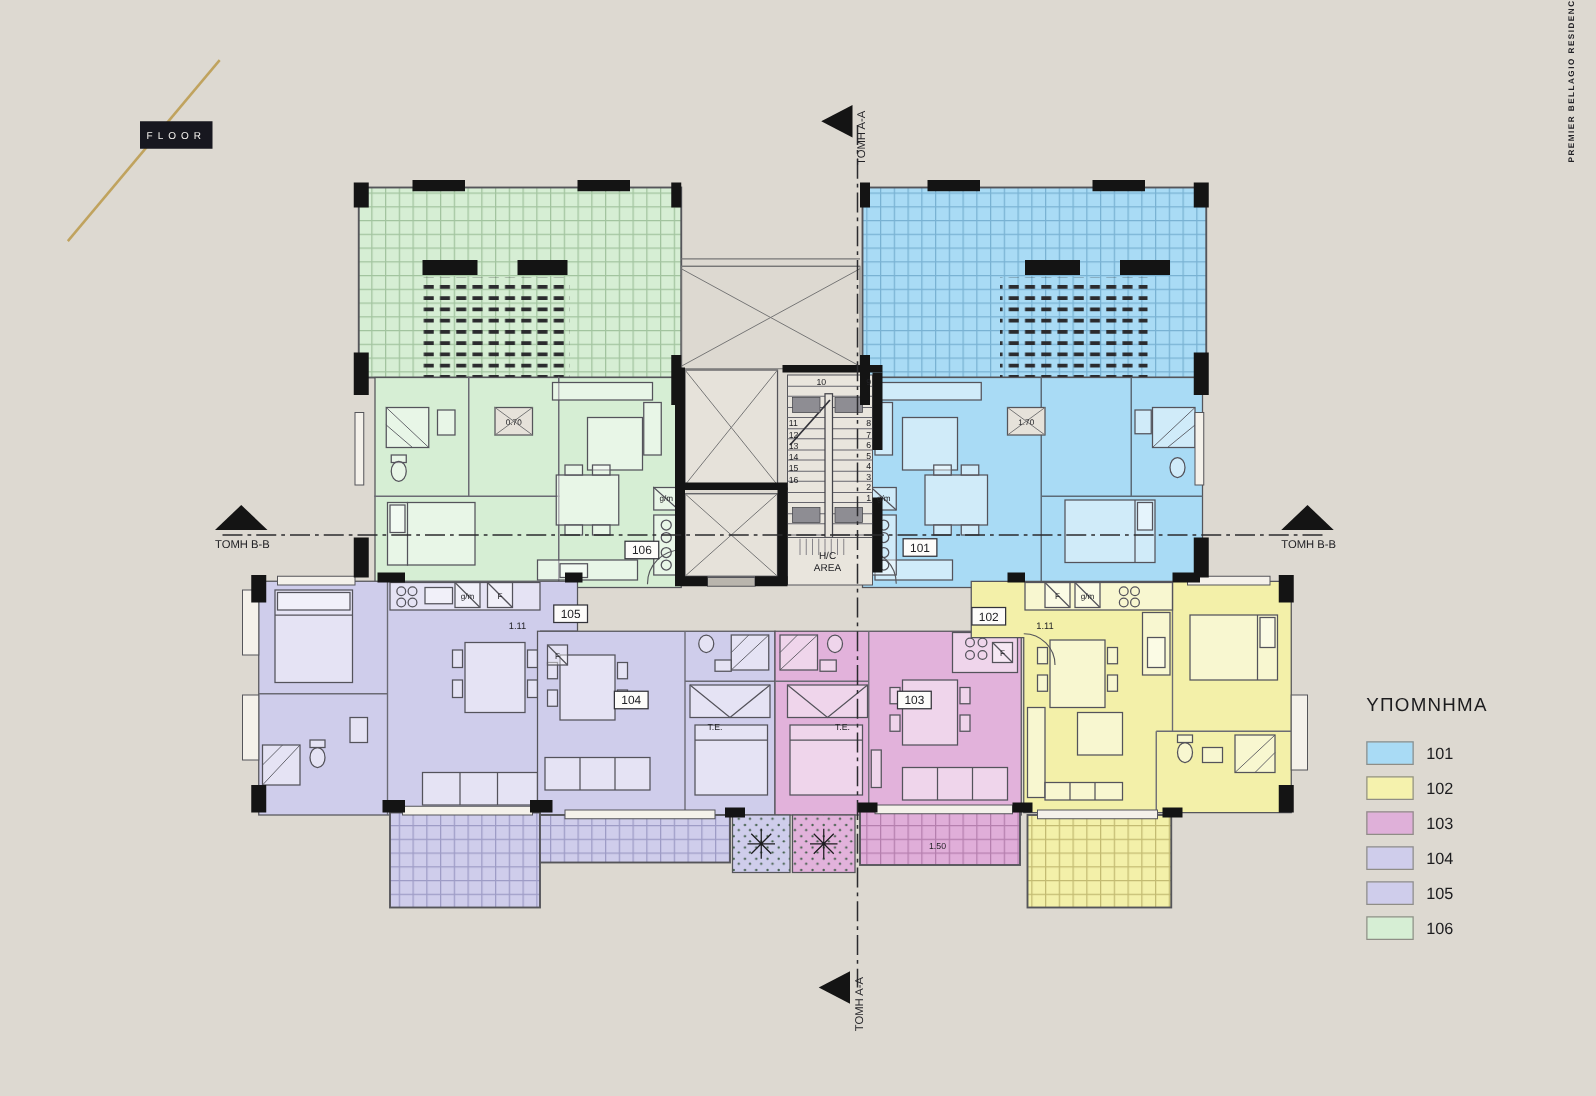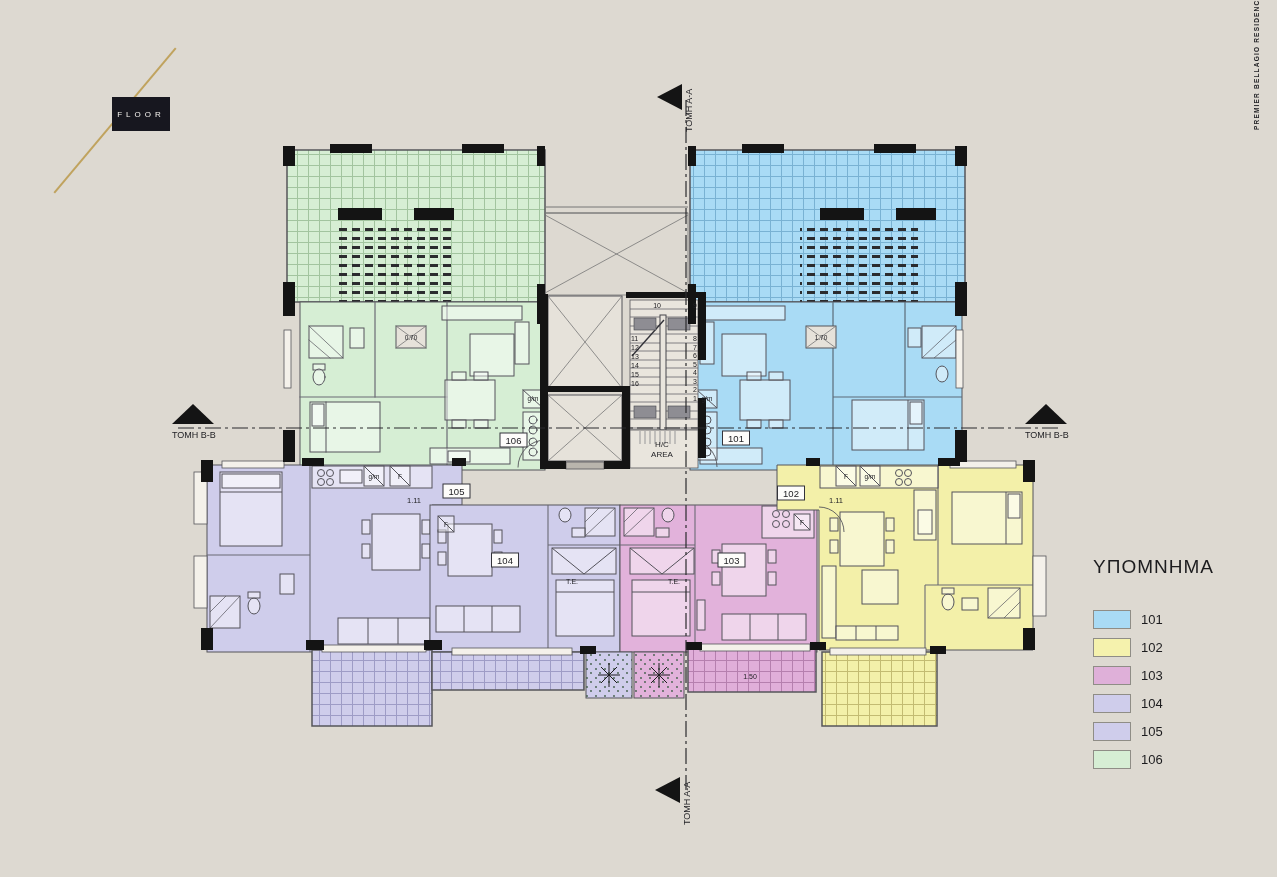--- a/index.html
+++ b/index.html
@@ -3,25 +3,25 @@
 <meta charset="utf-8">
 <style>
   html,body{margin:0;padding:0;background:#b9b5ad;}
   .stage{position:relative;width:1277px;height:877px;background:#ddd9d1;overflow:hidden;
          font-family:"Liberation Sans",sans-serif;}
   
   .logo{position:absolute;left:0;top:0;width:240px;height:220px;}
   .gold-line{position:absolute;left:114px;top:26px;width:2px;height:189px;background:#c0a35e;transform:rotate(40deg);}
   .logo-number{position:absolute;left:90px;top:30px;font-family:"DejaVu Serif",serif;font-size:62px;
                letter-spacing:7px;color:#2e2d35;}
-  .logo-badge{position:absolute;left:112px;top:97px;width:58px;height:34px;background:#17171f;color:#f4f2ee;
+  .logo-badge{position:absolute;left:112px;top:97px;width:58px;height:22px;background:#17171f;color:#f4f2ee;
               font-size:8px;letter-spacing:4px;display:flex;align-items:center;justify-content:center;}
   
   .legend{position:absolute;left:1093px;top:556px;width:170px;}
-  .legend-title{font-size:19px;color:#1c1c1e;letter-spacing:1px;margin-bottom:32px;}
+  .legend-title{font-size:15px;color:#1c1c1e;letter-spacing:1px;margin-bottom:20px;}
   .legend-row{display:flex;align-items:center;margin-bottom:9px;height:19px;}
   .swatch{width:38px;height:19px;border:1px solid #8f8d86;margin-right:10px;box-sizing:border-box;}
   .legend-label{font-size:13px;color:#1c1c1e;}
   svg{position:absolute;left:0;top:0;}
   svg text{font-family:"Liberation Sans",sans-serif;fill:#222226;}
 </style>
 </head>
 <body>
 <div class="stage">
 

